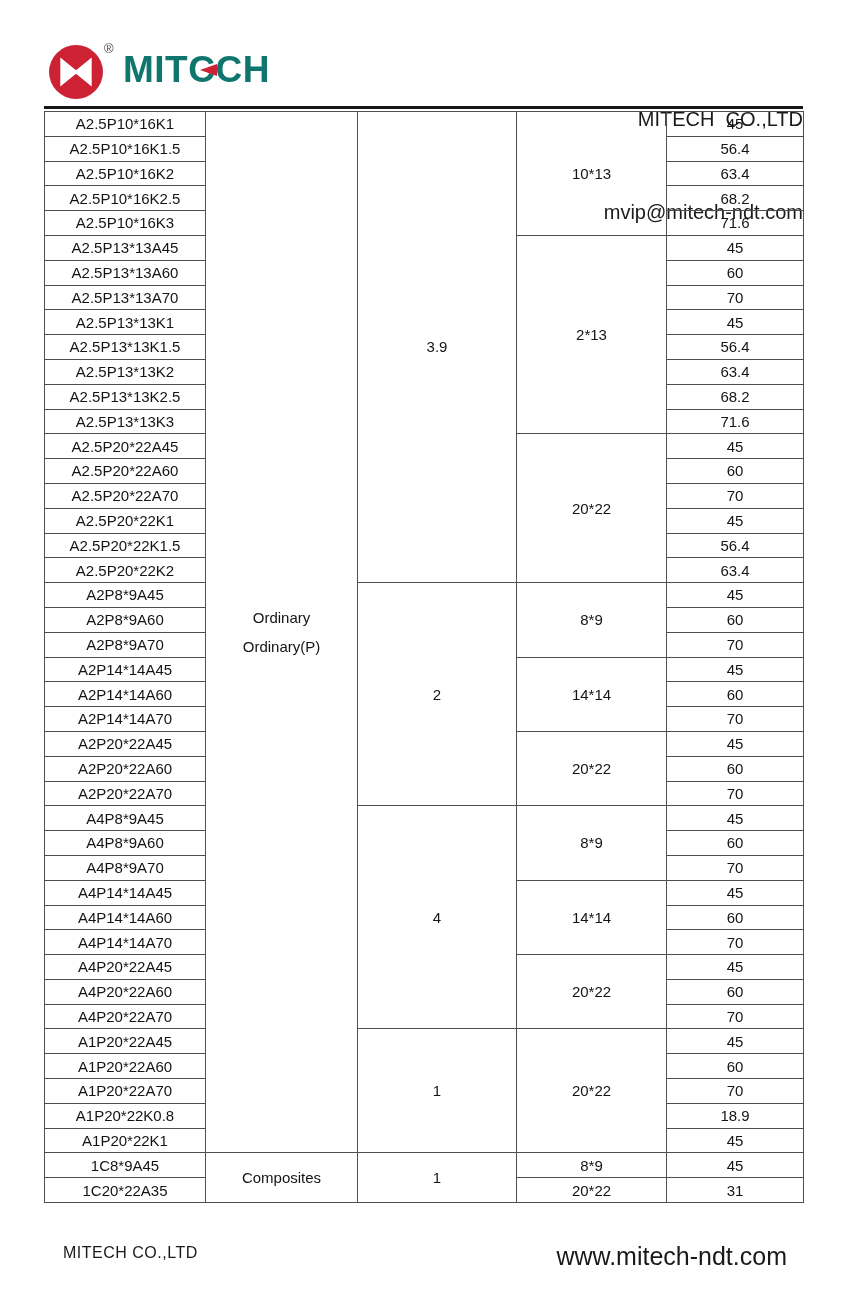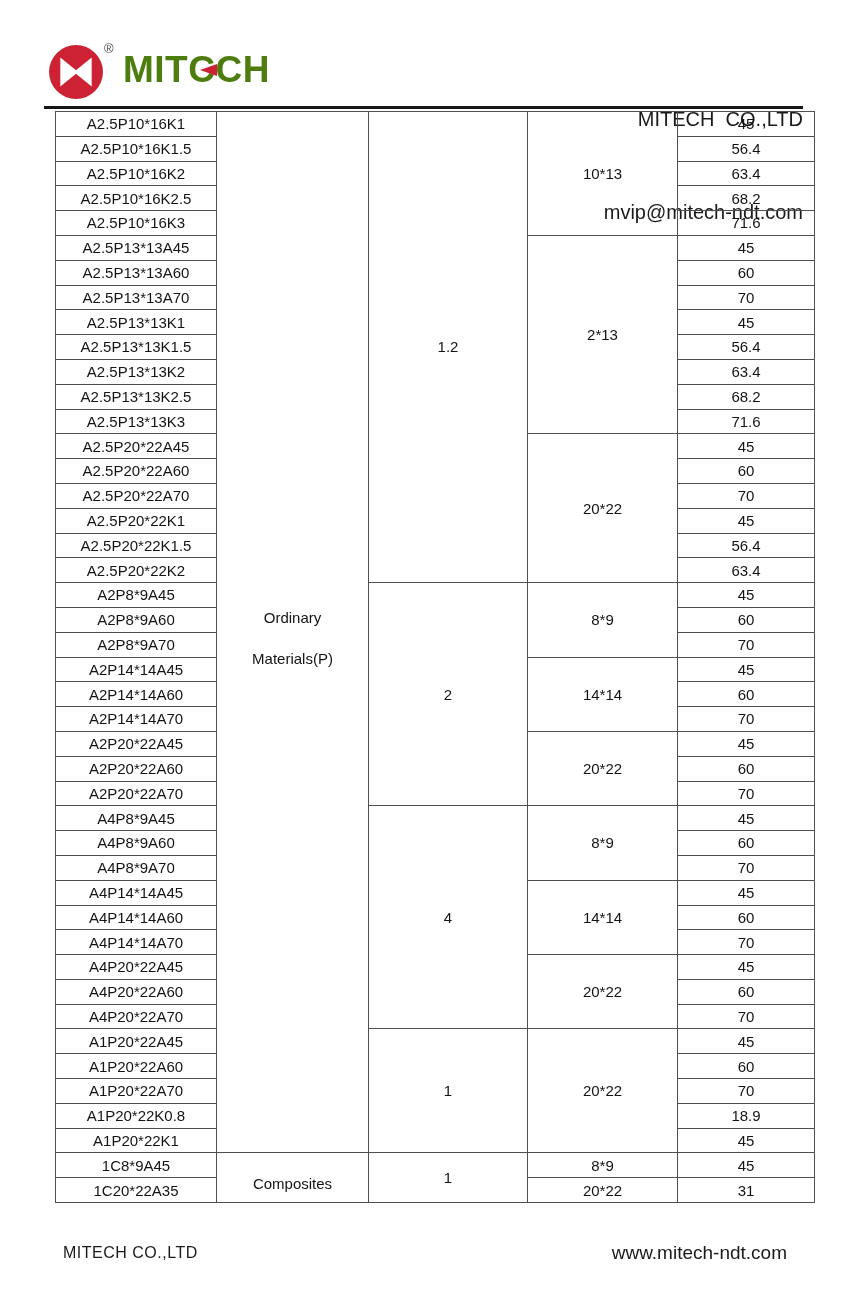--- a/index.html
+++ b/index.html
@@ -6,49 +6,49 @@
   .page {
     position:relative; width:850px; height:1297px; background:#ffffff;
     font-family:"Liberation Sans", sans-serif; color:#141414; overflow:hidden;
   }
 
   
   .logo-circle { position:absolute; left:49px; top:45px; width:54px; height:54px; }
   .registered { position:absolute; left:104px; top:41px; font-size:13px; color:#4a4a4a; }
   .wordmark {
     position:absolute; left:123px; top:49px; font-size:37px; font-weight:bold;
-    color:#4d7c0f; letter-spacing:0.5px; white-space:pre;
+    color:#0f766e; letter-spacing:0.5px; white-space:pre;
   }
   .wordmark .e-styled { position:relative; display:inline-block; }
   .wordmark .e-arrow {
     position:absolute; right:-2px; top:50%; transform:translateY(-50%);
     width:0; height:0; border-top:6px solid transparent; border-bottom:6px solid transparent;
     border-right:17px solid #cd2134;
   }
   .header-right {
     position:absolute; right:47px; top:42px; text-align:right;
     font-size:20px; line-height:31px; color:#1a1a1a; white-space:pre;
   }
 
   
   .table-top-rule { position:absolute; left:44px; top:106px; width:759px; height:3px; background:#161616; }
   .spec-table {
-    position:absolute; left:55px; top:111px; width:759px;
+    position:absolute; left:44px; top:111px; width:759px;
     border-collapse:collapse; table-layout:fixed;
   }
   .spec-table td {
     border:1px solid #4f4f4f; text-align:center; vertical-align:middle;
     font-size:15px; color:#141414; padding:0; line-height:1.15;
   }
   .spec-table tr { height:24.8px; }
-  .mat-line { display:block; line-height:29px;margin-top:12px; }
+  .mat-line { display:block; line-height:29px; }
 
   
   .footer-left  { position:absolute; left:63px;  top:1244px; font-size:16px; color:#1a1a1a; letter-spacing:0.5px; }
-  .footer-right { position:absolute; right:63px; top:1242px; font-size:19px; color:#1a1a1a; }
+  .footer-right { position:absolute; right:63px; top:1242px; font-size:25px; color:#1a1a1a; }
 </style>
 </head>
 <body>
 
 <div class="page">
 
   <svg class="logo-circle" viewBox="0 0 100 100">
     <circle cx="50" cy="50" r="50" fill="#cd2134"></circle>
     <polygon points="21,23 54,50 21,77" fill="#ffffff"></polygon>
     <polygon points="79,23 46,50 79,77" fill="#ffffff"></polygon>
@@ -68,23 +68,23 @@
         <col style="width:152px">
         <col style="width:159px">
         <col style="width:150px">
         <col style="width:137px">
     </colgroup>
     <tbody>
         <tr>
           <td>A2.5P10*16K1</td>
           <td rowspan="42">
             <span class="mat-line">Ordinary</span>
-            <span class="mat-line">Materials(P)</span>
+            <span class="mat-line">Ordinary(P)</span>
           </td>
-          <td rowspan="19">1.2</td>
+          <td rowspan="19">3.9</td>
           <td rowspan="5">10*13</td>
           <td>45</td>
         </tr>
         <tr>
           <td>A2.5P10*16K1.5</td>
           <td>56.4</td>
         </tr>
         <tr>
           <td>A2.5P10*16K2</td>
           <td>63.4</td>

